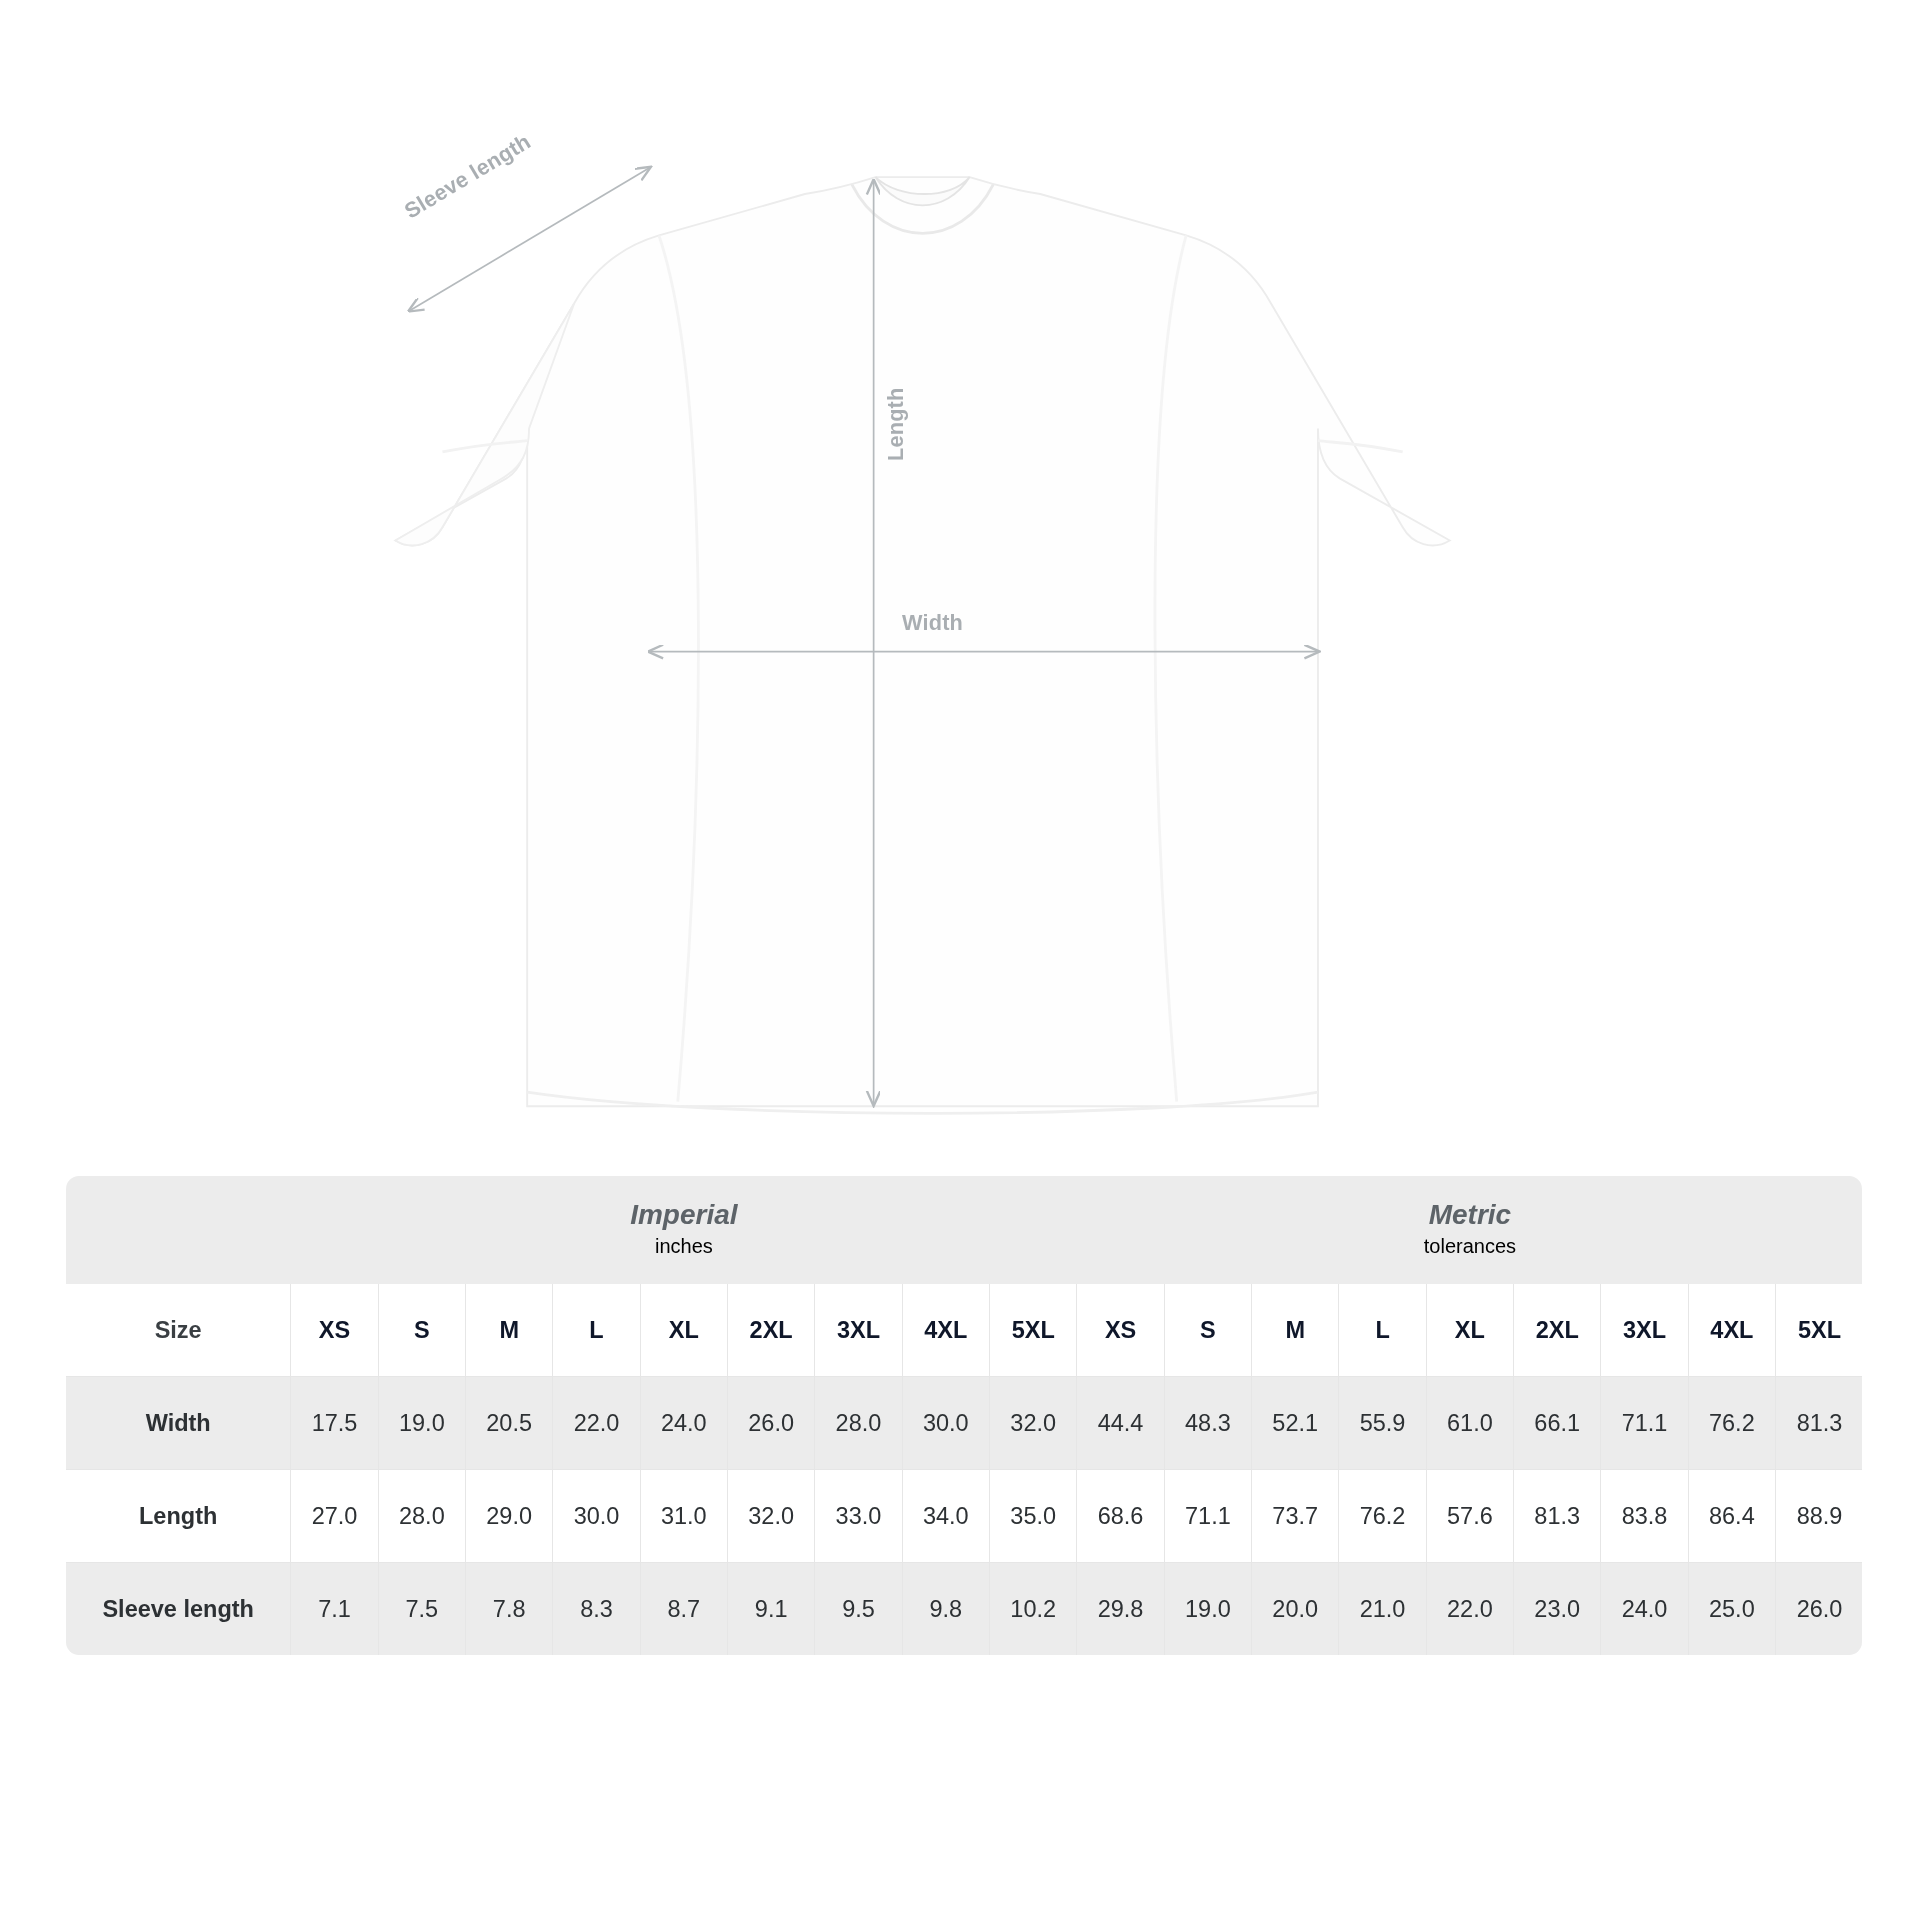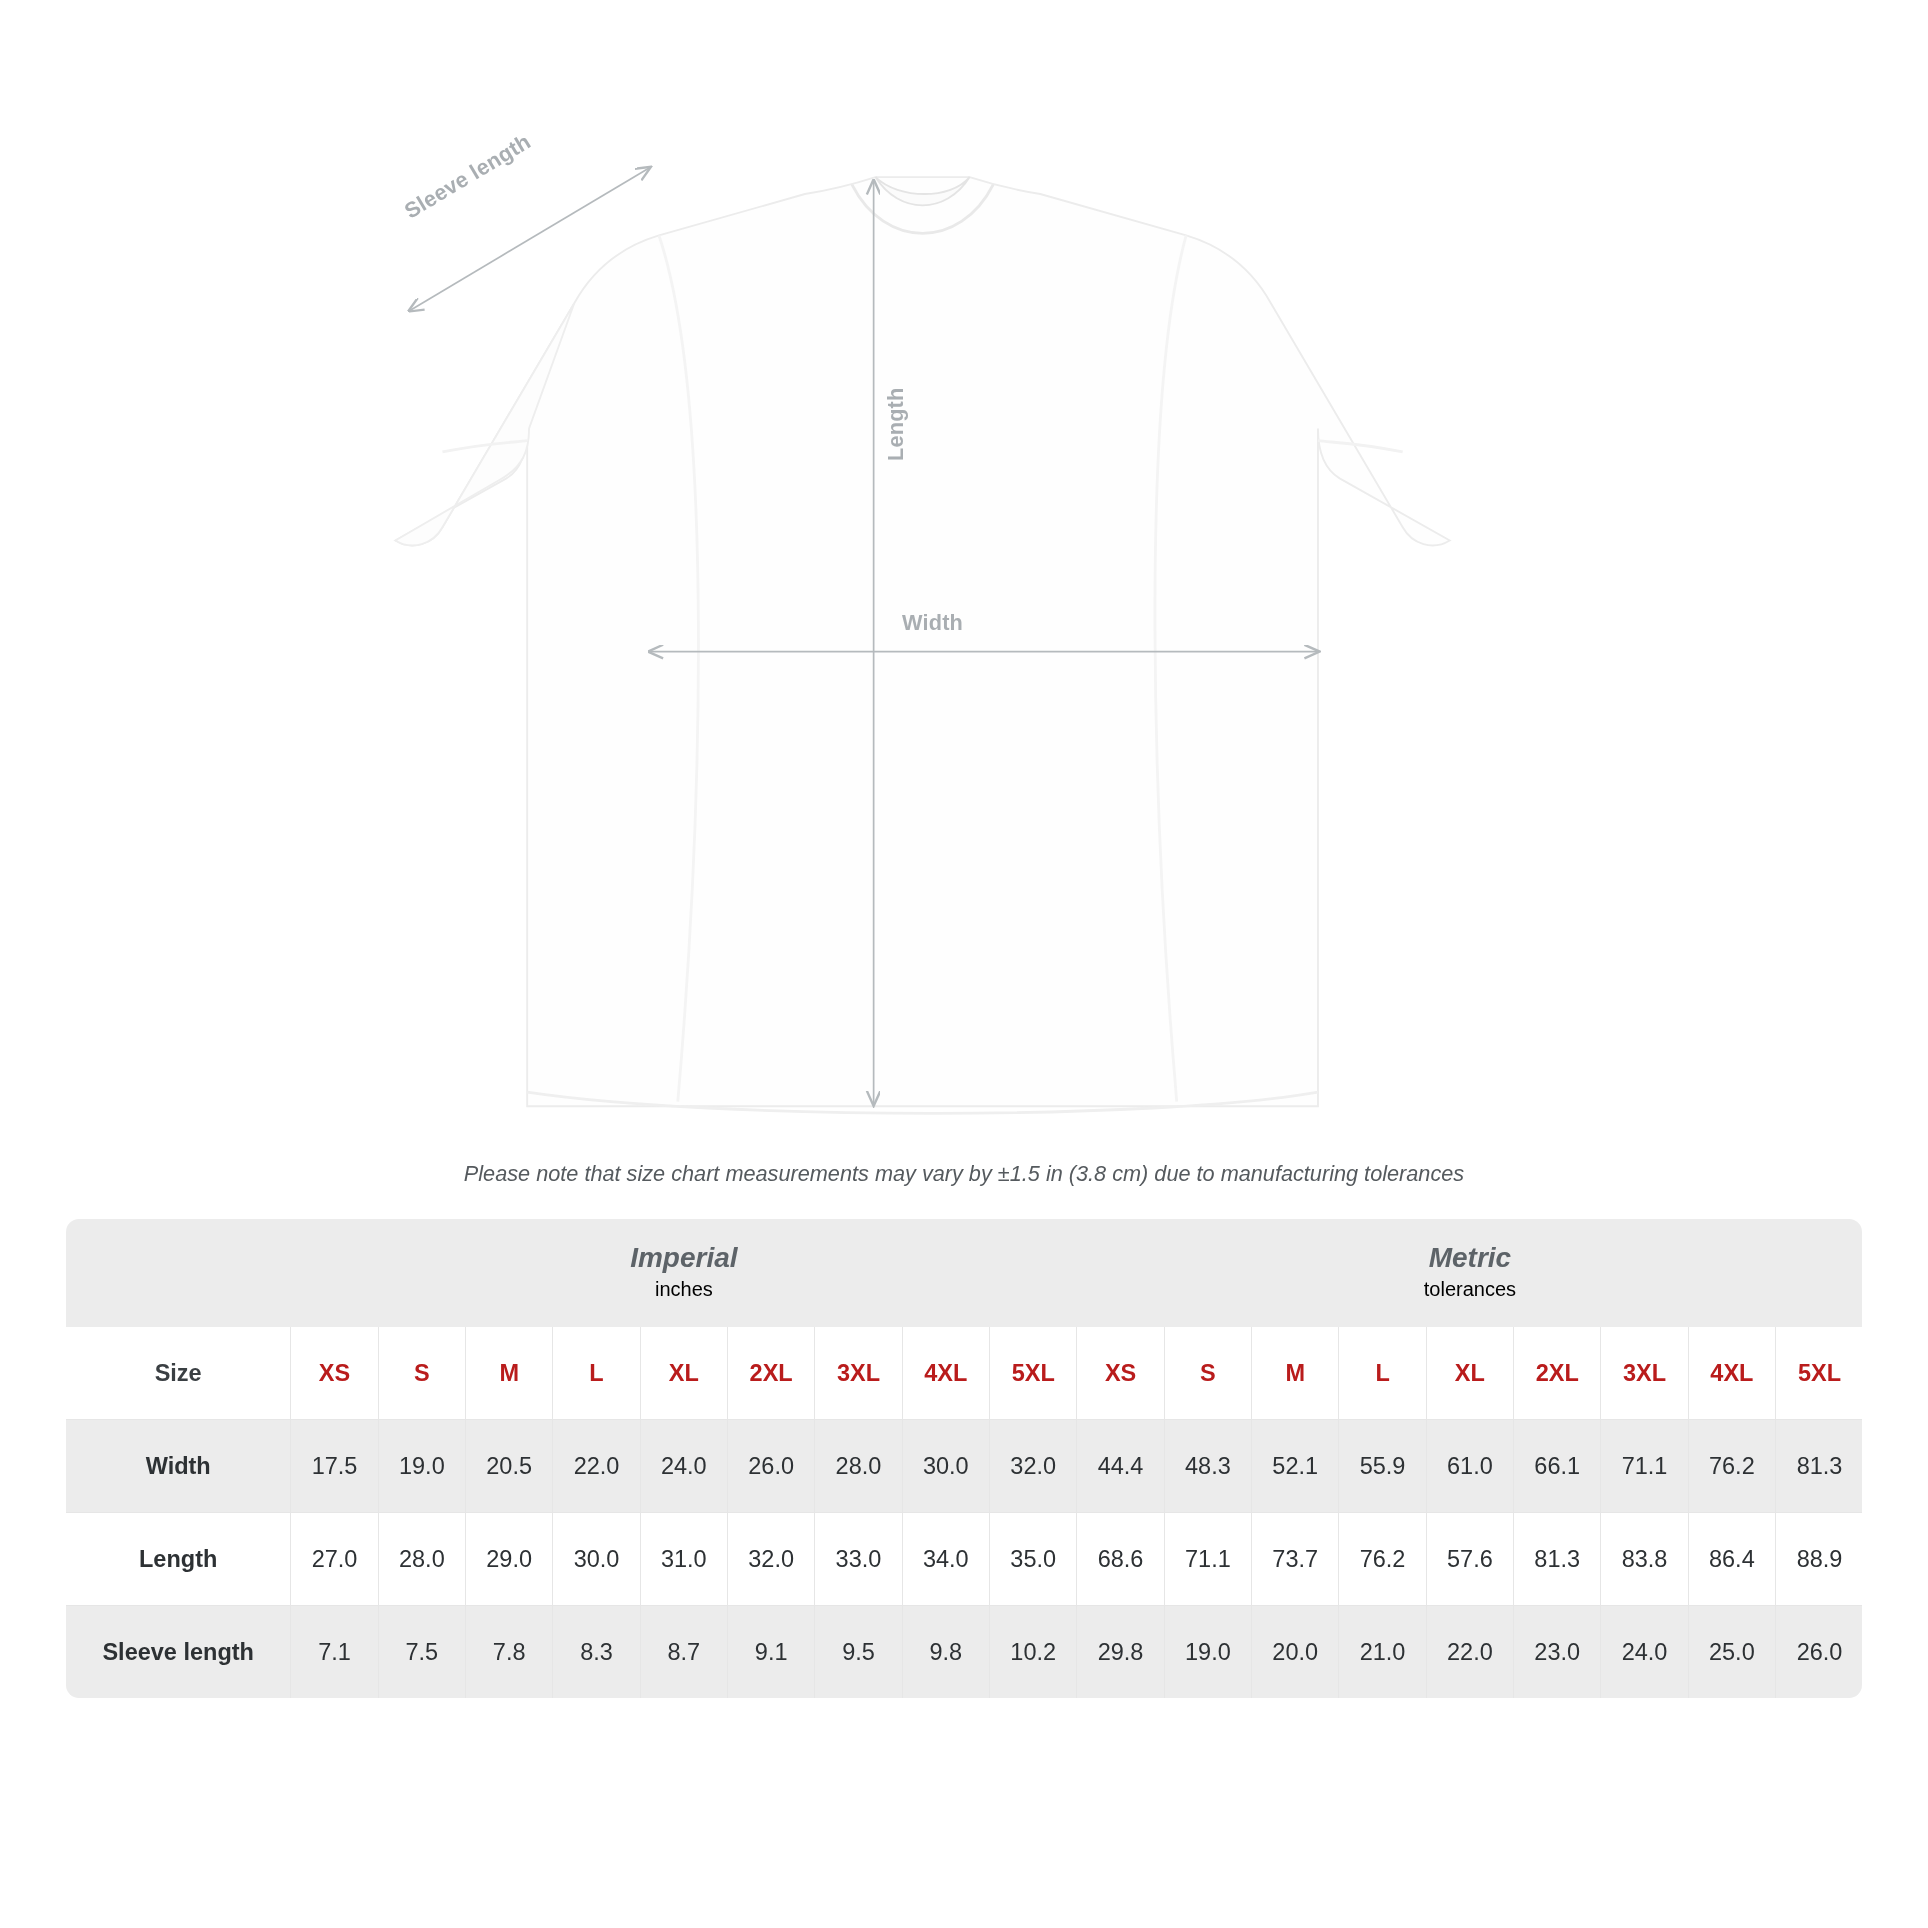--- a/index.html
+++ b/index.html
@@ -105,21 +105,21 @@
   .unit-sub {
     font-size: 20px;
     color: #000000;
     line-height: 1.5;
   }
   .row-size td {
     background: #ffffff;
     height: 90px;
     font-size: 23.5px;
     font-weight: bold;
-    color: #b91c1c;
+    color: #0f172a;
     border-right: 0.9px solid #e6e6e6;
   }
   .row-size td:last-child { border-right: none; }
   .row-size td.rowhead {
     font-size: 23.5px;
     color: #3a3f43;
   }
   .data-row td {
     height: 90px;
     font-size: 23.5px;
@@ -196,21 +196,20 @@
         <line x1="690" y1="692" x2="1400" y2="692" marker-start="url(#arrowStart)" marker-end="url(#arrowEnd)"></line>
       </g>
     </svg>
 
     <div class="anno-label" id="label-sleeve">Sleeve length</div>
     <div class="anno-label" id="label-length">Length</div>
     <div class="anno-label" id="label-width">Width</div>
   </div>
 
   <div class="title-block">
-    <div class="chart-note">Please note that size chart measurements may vary by ±1.5 in (3.8 cm) due to manufacturing tolerances</div>
   </div>
 
   <div class="table-wrap">
     <table class="size-table">
       <colgroup>
         <col class="label-col">
         <col class="data-col">
           <col class="data-col">
           <col class="data-col">
           <col class="data-col">

